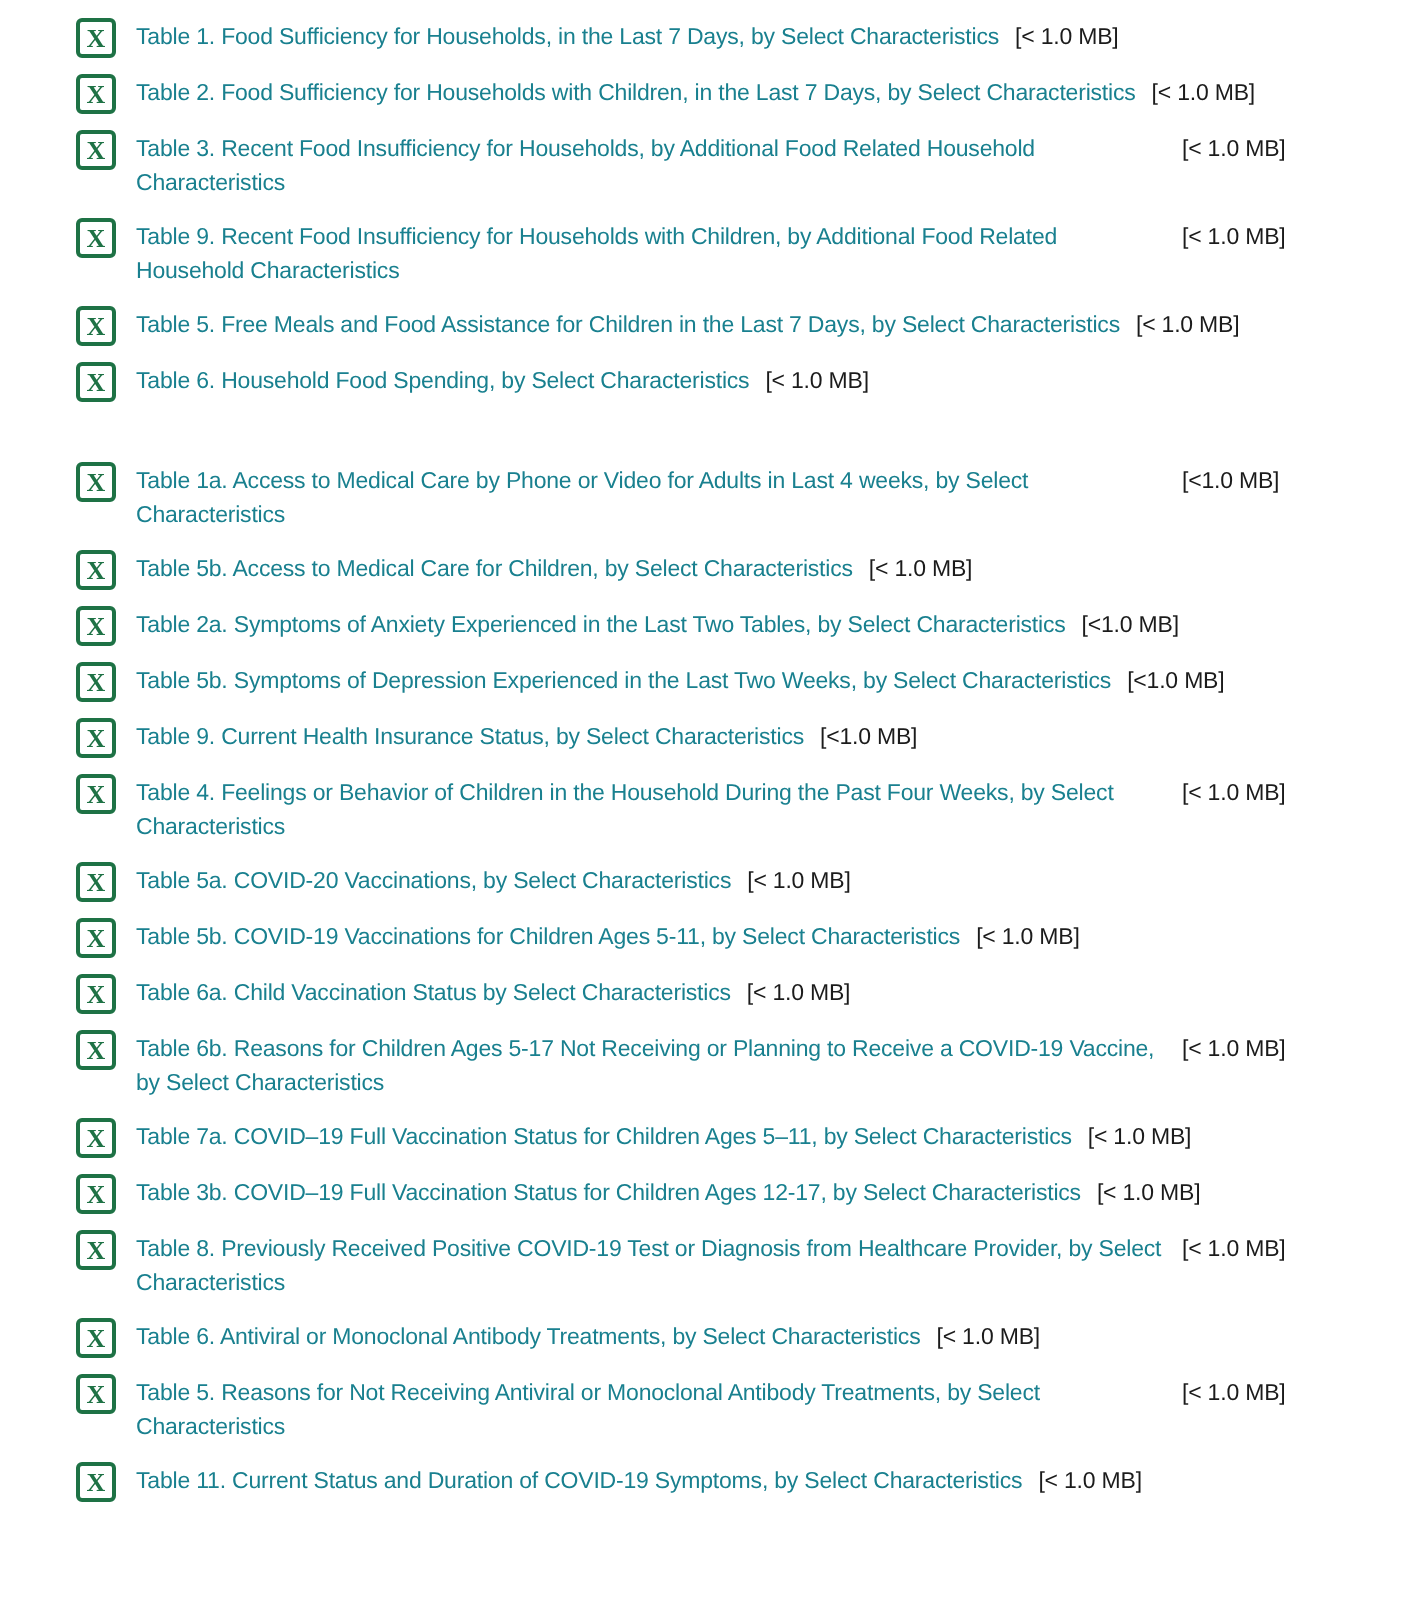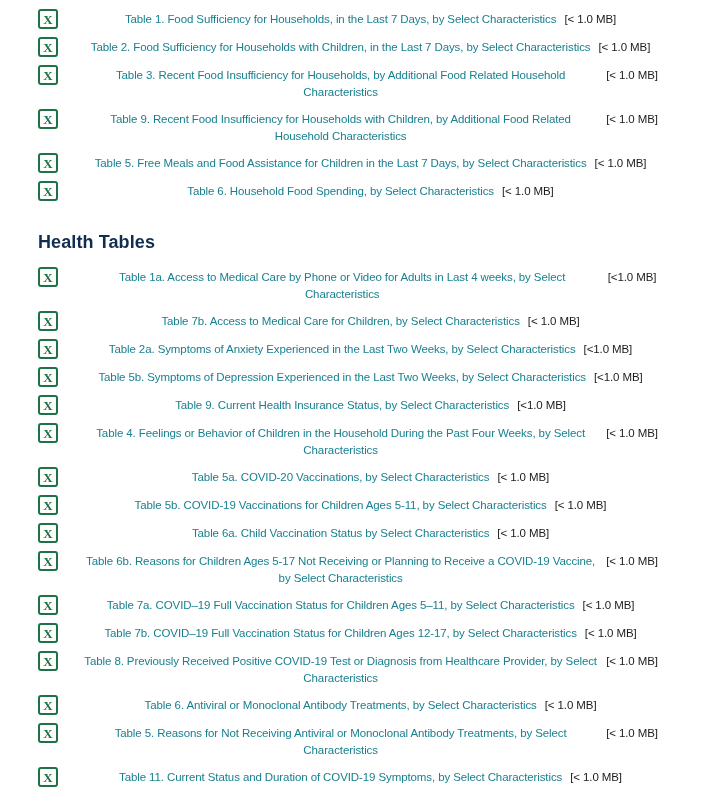--- a/index.html
+++ b/index.html
@@ -37,21 +37,21 @@
     background:#fff;
     display:inline-flex;align-items:center;justify-content:center;
     margin-top:0px;
   }
   .xls-x{
     font-family:"Liberation Serif","DejaVu Serif",serif;
     font-weight:bold;font-size:13px;line-height:1;
     color:var(--icon-green);
     transform:translateY(-0.5px);
   }
-  .item-body{flex:1 1 auto;min-width:0;padding-top:2px;text-align:center;}
+  .item-body{flex:1 1 auto;min-width:0;padding-top:2px;}
   .table-link{
     display:inline-block;vertical-align:top;
     max-width:515px;
     color:var(--link-color);
     font-size:11.5px;line-height:17px;letter-spacing:-0.1px;
     text-decoration:none;
   }
   .file-size{
     display:inline-block;vertical-align:top;
     margin-left:8px;white-space:nowrap;
@@ -115,46 +115,45 @@
             <span class="xls-x">X</span>
           </span>
     <span class="item-body">
       <a href="#" class="table-link">Table 6. Household Food Spending, by Select Characteristics</a><span class="file-size">[&lt; 1.0 MB]</span>
     </span>
   </li>
 </ul>
   </section>
 
   <section class="tables-section">
-    <h2 class="section-title">Health Tables</h2>
     <ul class="table-list">
   <li class="table-item">
     <span class="xls-icon">
             <span class="xls-x">X</span>
           </span>
     <span class="item-body">
       <a href="#" class="table-link">Table 1a. Access to Medical Care by Phone or Video for Adults in Last 4 weeks, by Select Characteristics</a><span class="file-size">[&lt;1.0 MB]</span>
     </span>
   </li>
 
   <li class="table-item">
     <span class="xls-icon">
             <span class="xls-x">X</span>
           </span>
     <span class="item-body">
-      <a href="#" class="table-link">Table 7b. Access to Medical Care for Children, by Select Characteristics</a><span class="file-size">[&lt; 1.0 MB]</span>
-    </span>
-  </li>
-
-  <li class="table-item">
-    <span class="xls-icon">
-            <span class="xls-x">X</span>
-          </span>
-    <span class="item-body">
-      <a href="#" class="table-link">Table 2a. Symptoms of Anxiety Experienced in the Last Two Weeks, by Select Characteristics</a><span class="file-size">[&lt;1.0 MB]</span>
+      <a href="#" class="table-link">Table 5b. Access to Medical Care for Children, by Select Characteristics</a><span class="file-size">[&lt; 1.0 MB]</span>
+    </span>
+  </li>
+
+  <li class="table-item">
+    <span class="xls-icon">
+            <span class="xls-x">X</span>
+          </span>
+    <span class="item-body">
+      <a href="#" class="table-link">Table 2a. Symptoms of Anxiety Experienced in the Last Two Tables, by Select Characteristics</a><span class="file-size">[&lt;1.0 MB]</span>
     </span>
   </li>
 
   <li class="table-item">
     <span class="xls-icon">
             <span class="xls-x">X</span>
           </span>
     <span class="item-body">
       <a href="#" class="table-link">Table 5b. Symptoms of Depression Experienced in the Last Two Weeks, by Select Characteristics</a><span class="file-size">[&lt;1.0 MB]</span>
     </span>
@@ -221,21 +220,21 @@
     <span class="item-body">
       <a href="#" class="table-link">Table 7a. COVID–19 Full Vaccination Status for Children Ages 5–11, by Select Characteristics</a><span class="file-size">[&lt; 1.0 MB]</span>
     </span>
   </li>
 
   <li class="table-item">
     <span class="xls-icon">
             <span class="xls-x">X</span>
           </span>
     <span class="item-body">
-      <a href="#" class="table-link">Table 7b. COVID–19 Full Vaccination Status for Children Ages 12-17, by Select Characteristics</a><span class="file-size">[&lt; 1.0 MB]</span>
+      <a href="#" class="table-link">Table 3b. COVID–19 Full Vaccination Status for Children Ages 12-17, by Select Characteristics</a><span class="file-size">[&lt; 1.0 MB]</span>
     </span>
   </li>
 
   <li class="table-item">
     <span class="xls-icon">
             <span class="xls-x">X</span>
           </span>
     <span class="item-body">
       <a href="#" class="table-link">Table 8. Previously Received Positive COVID-19 Test or Diagnosis from Healthcare Provider, by Select Characteristics</a><span class="file-size">[&lt; 1.0 MB]</span>
     </span>

